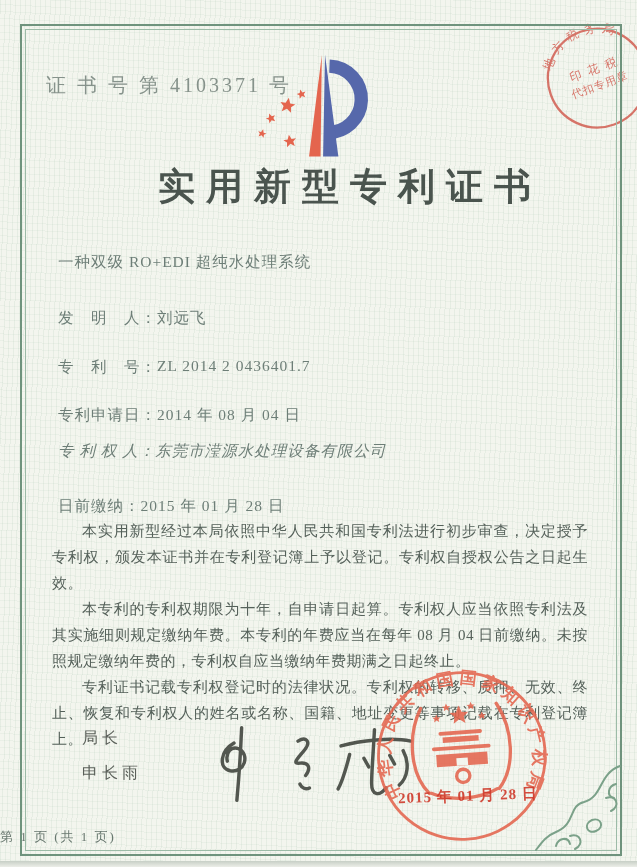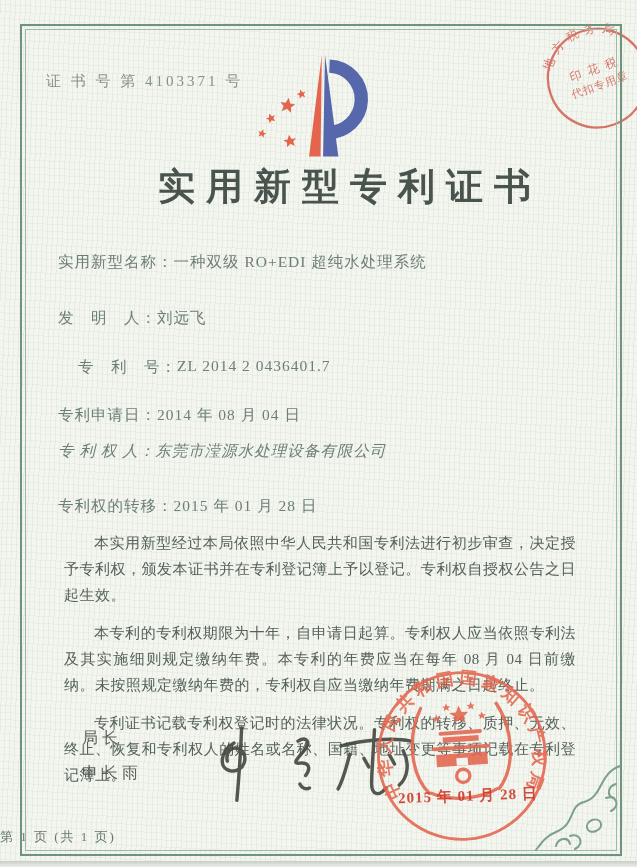--- a/index.html
+++ b/index.html
@@ -19,45 +19,45 @@
   .frame-inner{
     position:absolute;left:3px;top:3px;right:3px;bottom:3px;
     border:1px solid #9cbba7;
   }
   .corner-flourish{position:absolute;right:-4px;bottom:-4px;}
   .bottom-edge{position:absolute;left:0;right:0;bottom:0;height:6px;
     background:linear-gradient(#c7cfc6,#eceee8);}
   
   .cert-no{
     position:absolute;left:46px;top:72px;
-    font-size:15px;letter-spacing:3px;color:#86928b;
+    font-size:20px;letter-spacing:3px;color:#86928b;
   }
   .logo{position:absolute;left:248px;top:52px;}
   .title{
     position:absolute;left:0;top:162px;width:100%;
     text-align:center;font-size:37px;font-weight:bold;
     letter-spacing:11px;color:#4a544e;text-indent:11px;padding-left:26px;
   }
   
   .fields{position:absolute;left:58px;top:252px;width:530px;}
   .field-row{display:flex;font-size:15.5px;color:#6d7e77;letter-spacing:1px;}
   .field-row .lbl{white-space:pre;}
   .field-row .val{white-space:pre;}
   .fr-0{margin-bottom:35px;}
   .fr-1{margin-bottom:28px;}
-  .fr-2{margin-bottom:27px;margin-left:20px;}
+  .fr-2{margin-bottom:27px;}
   .fr-3{margin-bottom:15px;}
   .fr-4{margin-bottom:34px;font-style:italic;}
   
   .body-text{
     position:absolute;left:52px;top:518px;width:536px;
     font-size:15px;line-height:26px;color:#55615a;
     text-align:justify;letter-spacing:.5px;
   }
-  .body-text p{margin:12px;text-indent:2em;}
+  .body-text p{margin:0;text-indent:2em;}
   
   .director{position:absolute;left:82px;top:728px;font-size:16px;color:#5a5f59;letter-spacing:4px;}
   .director div{margin-bottom:14px;}
   .signature{position:absolute;left:205px;top:722px;}
   .seal{position:absolute;left:372px;top:666px;transform:rotate(-4deg);opacity:.88;}
   .seal-date{
     position:absolute;left:398px;top:786px;width:180px;
     font-size:15px;font-weight:bold;color:#cf3a2b;letter-spacing:1px;
     transform:rotate(-2deg);opacity:.9;white-space:pre;
   }
@@ -93,41 +93,40 @@
         <use href="#star" transform="translate(22,128) scale(0.7) rotate(15)"></use>
         <use href="#star" transform="translate(66,140) scale(1.05) rotate(-10)"></use>
       </g>
     </svg>
   </div>
 
   <div class="title">实用新型专利证书</div>
 
   <div class="fields">
     <div class="field-row fr-0">
-      <span class="lbl">实用新型名称：</span>
       <span class="val">一种双级 RO+EDI 超纯水处理系统</span>
     </div>
     <div class="field-row fr-1">
       <span class="lbl">发　明　人：</span>
       <span class="val">刘远飞</span>
     </div>
     <div class="field-row fr-2">
       <span class="lbl">专　利　号：</span>
       <span class="val">ZL 2014 2 0436401.7</span>
     </div>
     <div class="field-row fr-3">
       <span class="lbl">专利申请日：</span>
       <span class="val">2014 年 08 月 04 日</span>
     </div>
     <div class="field-row fr-4">
       <span class="lbl">专 利 权 人：</span>
       <span class="val">东莞市滢源水处理设备有限公司</span>
     </div>
     <div class="field-row fr-5">
-      <span class="lbl">专利权的转移：</span>
+      <span class="lbl">日前缴纳：</span>
       <span class="val">2015 年 01 月 28 日</span>
     </div>
   </div>
 
   <div class="body-text">
     <p>本实用新型经过本局依照中华人民共和国专利法进行初步审查，决定授予专利权，颁发本证书并在专利登记簿上予以登记。专利权自授权公告之日起生效。</p>
     <p>本专利的专利权期限为十年，自申请日起算。专利权人应当依照专利法及其实施细则规定缴纳年费。本专利的年费应当在每年 08 月 04 日前缴纳。未按照规定缴纳年费的，专利权自应当缴纳年费期满之日起终止。</p>
     <p>专利证书记载专利权登记时的法律状况。专利权的转移、质押、无效、终止、恢复和专利权人的姓名或名称、国籍、地址变更等事项记载在专利登记簿上。</p>
   </div>
 

